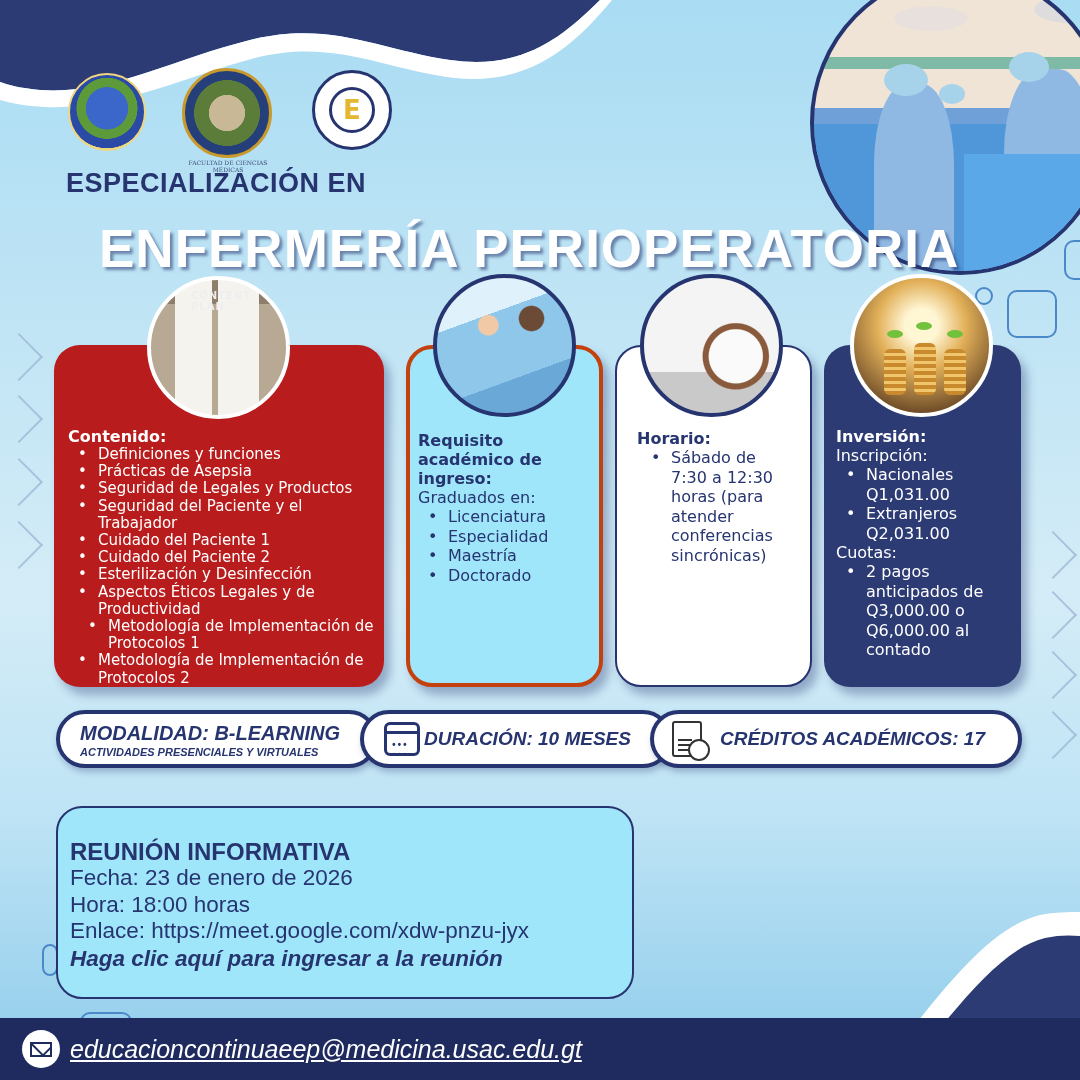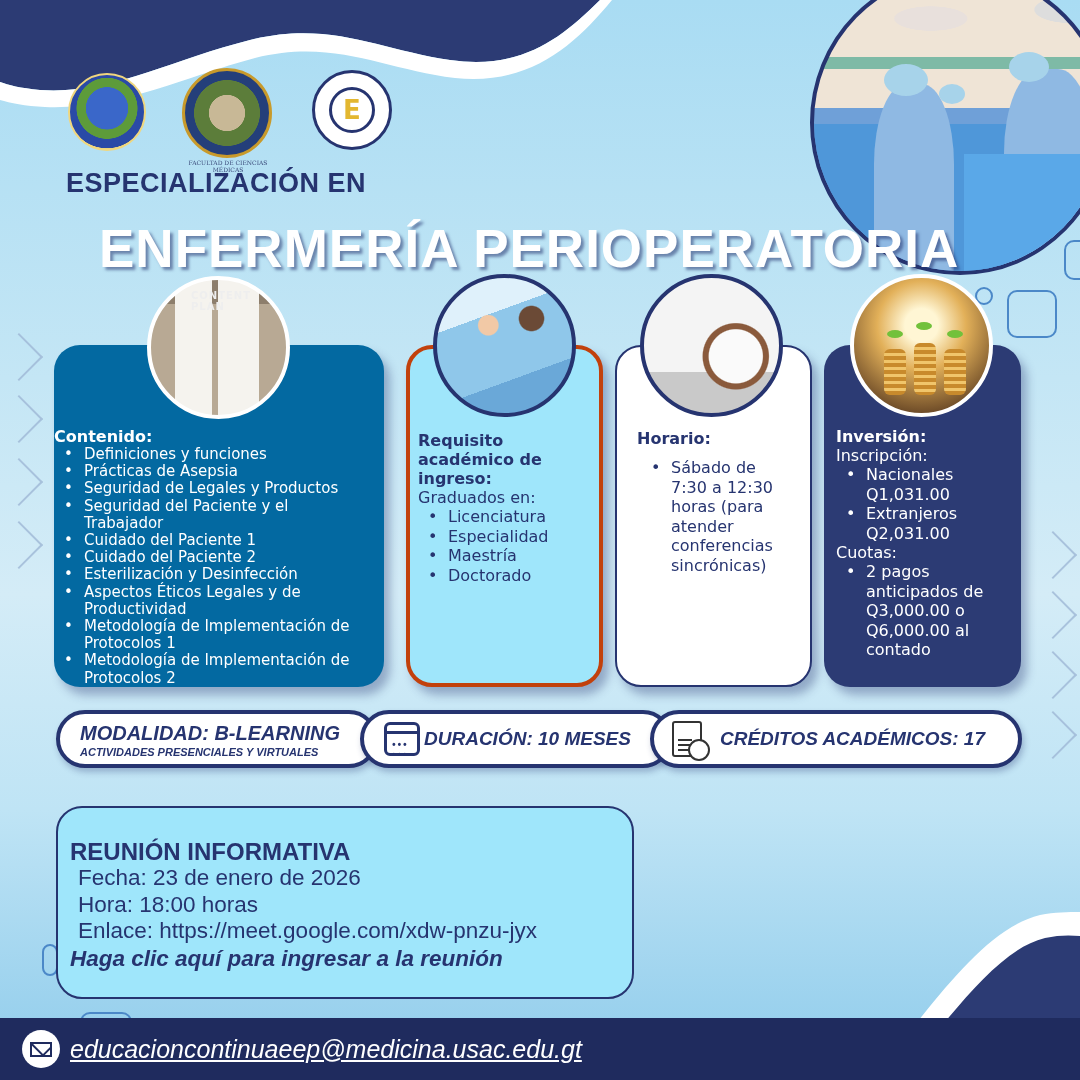--- a/index.html
+++ b/index.html
@@ -53,32 +53,32 @@
   
   .sq { position: absolute; border: 2px solid #4b88c8; border-radius: 10px; }
 
   
   .chev { position: absolute; width: 34px; height: 34px; border-right: 2px solid #9fb8d6;
     border-bottom: 2px solid #9fb8d6; transform: rotate(-45deg); opacity: 0.8; }
 
   
   .card { position: absolute; border-radius: 26px; top: 345px; height: 342px;
     box-shadow: 6px 8px 10px rgba(38,52,112,0.35); padding-top: 82px; }
-  .card-content { left: 54px; width: 330px; background: #0369a1; color: #fff; padding-left: 0; }
+  .card-content { left: 54px; width: 330px; background: #b91c1c; color: #fff; padding-left: 14px; }
   .card-req { left: 406px; width: 197px; background: #9fe6fb; border: 4px solid #c2410c; color: #263470; padding-left: 8px; }
   .card-hor { left: 615px; width: 197px; background: #fff; border: 2px solid #263470; color: #263470; padding-left: 20px; }
   .card-inv { left: 824px; width: 197px; background: #2c3b74; color: #fff; padding-left: 12px; }
 
   .card-title { font-weight: bold; font-size: 16px; line-height: 19px; }
   .card-text { font-size: 16px; line-height: 19px; }
   ul.bul { list-style: none; padding-left: 30px; }
   ul.bul li { position: relative; font-size: 16px; line-height: 19.5px; }
   ul.bul li::before { content: "•"; position: absolute; left: -20px; }
   .card-content ul.bul li { font-size: 15px; line-height: 17.2px; }
-  .card-hor ul.bul { padding-left: 34px; margin-top: 10px; }
+  .card-hor ul.bul { padding-left: 34px; }
 
   .circle-img { position: absolute; border-radius: 50%; overflow: hidden; z-index: 5; }
   .ci-content { left: 147px; top: 276px; width: 143px; height: 143px; border: 4px solid #fff;
     background:
       linear-gradient(90deg, transparent 18%, #f5f3ee 18% 45%, transparent 45% 50%, #f5f3ee 50% 80%, transparent 80%),
       linear-gradient(180deg, #8d7e6c 0 18%, #b8a994 18% 100%); }
   .ci-content-label { position: absolute; top: 10px; left: 40px; font-size: 10px; font-weight: bold; color: #eee; letter-spacing: 1px; }
   .ci-req { left: 433px; top: 274px; width: 143px; height: 143px; border: 4px solid #263470;
     background:
       radial-gradient(circle at 38% 35%, #f2c9a6 0 8%, transparent 9%),
@@ -111,21 +111,21 @@
   .cal-icon .dots { position: absolute; left: 5px; top: 15px; font-size: 10px; letter-spacing: 2px; line-height: 10px; color: #263470; }
   .doc-icon { width: 30px; height: 36px; border: 2px solid #333; border-radius: 3px; position: relative; flex: none; margin-right: 14px; }
   .doc-icon::after { content: ""; position: absolute; right: -10px; bottom: -6px; width: 18px; height: 18px; border-radius: 50%; border: 2px solid #333; background: #fff; }
   .doc-icon .lines { position: absolute; left: 4px; top: 16px; width: 14px; height: 12px;
     background: repeating-linear-gradient(180deg, #333 0 2px, transparent 2px 5px); }
 
   
   .meeting { position: absolute; left: 56px; top: 806px; width: 578px; height: 193px;
     background: #9fe6fb; border: 2px solid #263470; border-radius: 26px; padding: 30px 0 0 12px; color: #263470; }
   .meet-title { font-size: 24px; font-weight: bold; line-height: 27px; font-family: "Liberation Sans", sans-serif; }
-  .meet-line { font-size: 22.5px; line-height: 26.5px; font-family: "Liberation Sans", sans-serif; margin-left: 8px; }
+  .meet-line { font-size: 22.5px; line-height: 26.5px; font-family: "Liberation Sans", sans-serif; }
   .meet-cta { font-size: 22.5px; line-height: 27px; font-weight: bold; font-style: italic; font-family: "Liberation Sans", sans-serif; }
 
   
   .footer { position: absolute; left: 0; top: 1018px; width: 1080px; height: 62px; background: #1f2b5e; display: flex; align-items: center; font-style: italic; }
   .mail-icon { width: 38px; height: 38px; border-radius: 50%; background: #fff; margin-left: 22px; margin-right: 10px; display: flex; align-items: center; justify-content: center; }
   .mail-icon .env { width: 22px; height: 15px; border: 2px solid #1f2b5e; position: relative; overflow: hidden; }
   .mail-icon .env::before { content: ""; position: absolute; left: 2px; top: -9px; width: 14px; height: 14px; border: 2px solid #1f2b5e; transform: rotate(45deg); }
   .email { color: #fff; font-size: 25px; text-decoration: underline; font-family: "Liberation Sans", sans-serif; }
 </style>
 </head>
@@ -178,21 +178,21 @@
   <div class="card-title">Contenido:</div>
   <ul class="bul">
     <li>Definiciones y funciones</li>
     <li>Prácticas de Asepsia</li>
     <li>Seguridad de Legales y Productos</li>
     <li style="width:250px;">Seguridad del Paciente y el Trabajador</li>
     <li>Cuidado del Paciente 1</li>
     <li>Cuidado del Paciente 2</li>
     <li>Esterilización y Desinfección</li>
     <li style="width:250px;">Aspectos Éticos Legales y de Productividad</li>
-    <li style="width:270px;">Metodología de Implementación de Protocolos 1</li>
+    <li style="width:270px;margin-left:10px;">Metodología de Implementación de Protocolos 1</li>
     <li style="width:270px;">Metodología de Implementación de Protocolos 2</li>
   </ul>
 </div>
 
 <div class="card card-req">
   <div class="card-title" style="width:140px;">Requisito académico de ingreso:</div>
   <div class="card-text">Graduados en:</div>
   <ul class="bul">
     <li>Licenciatura</li>
     <li>Especialidad</li>

